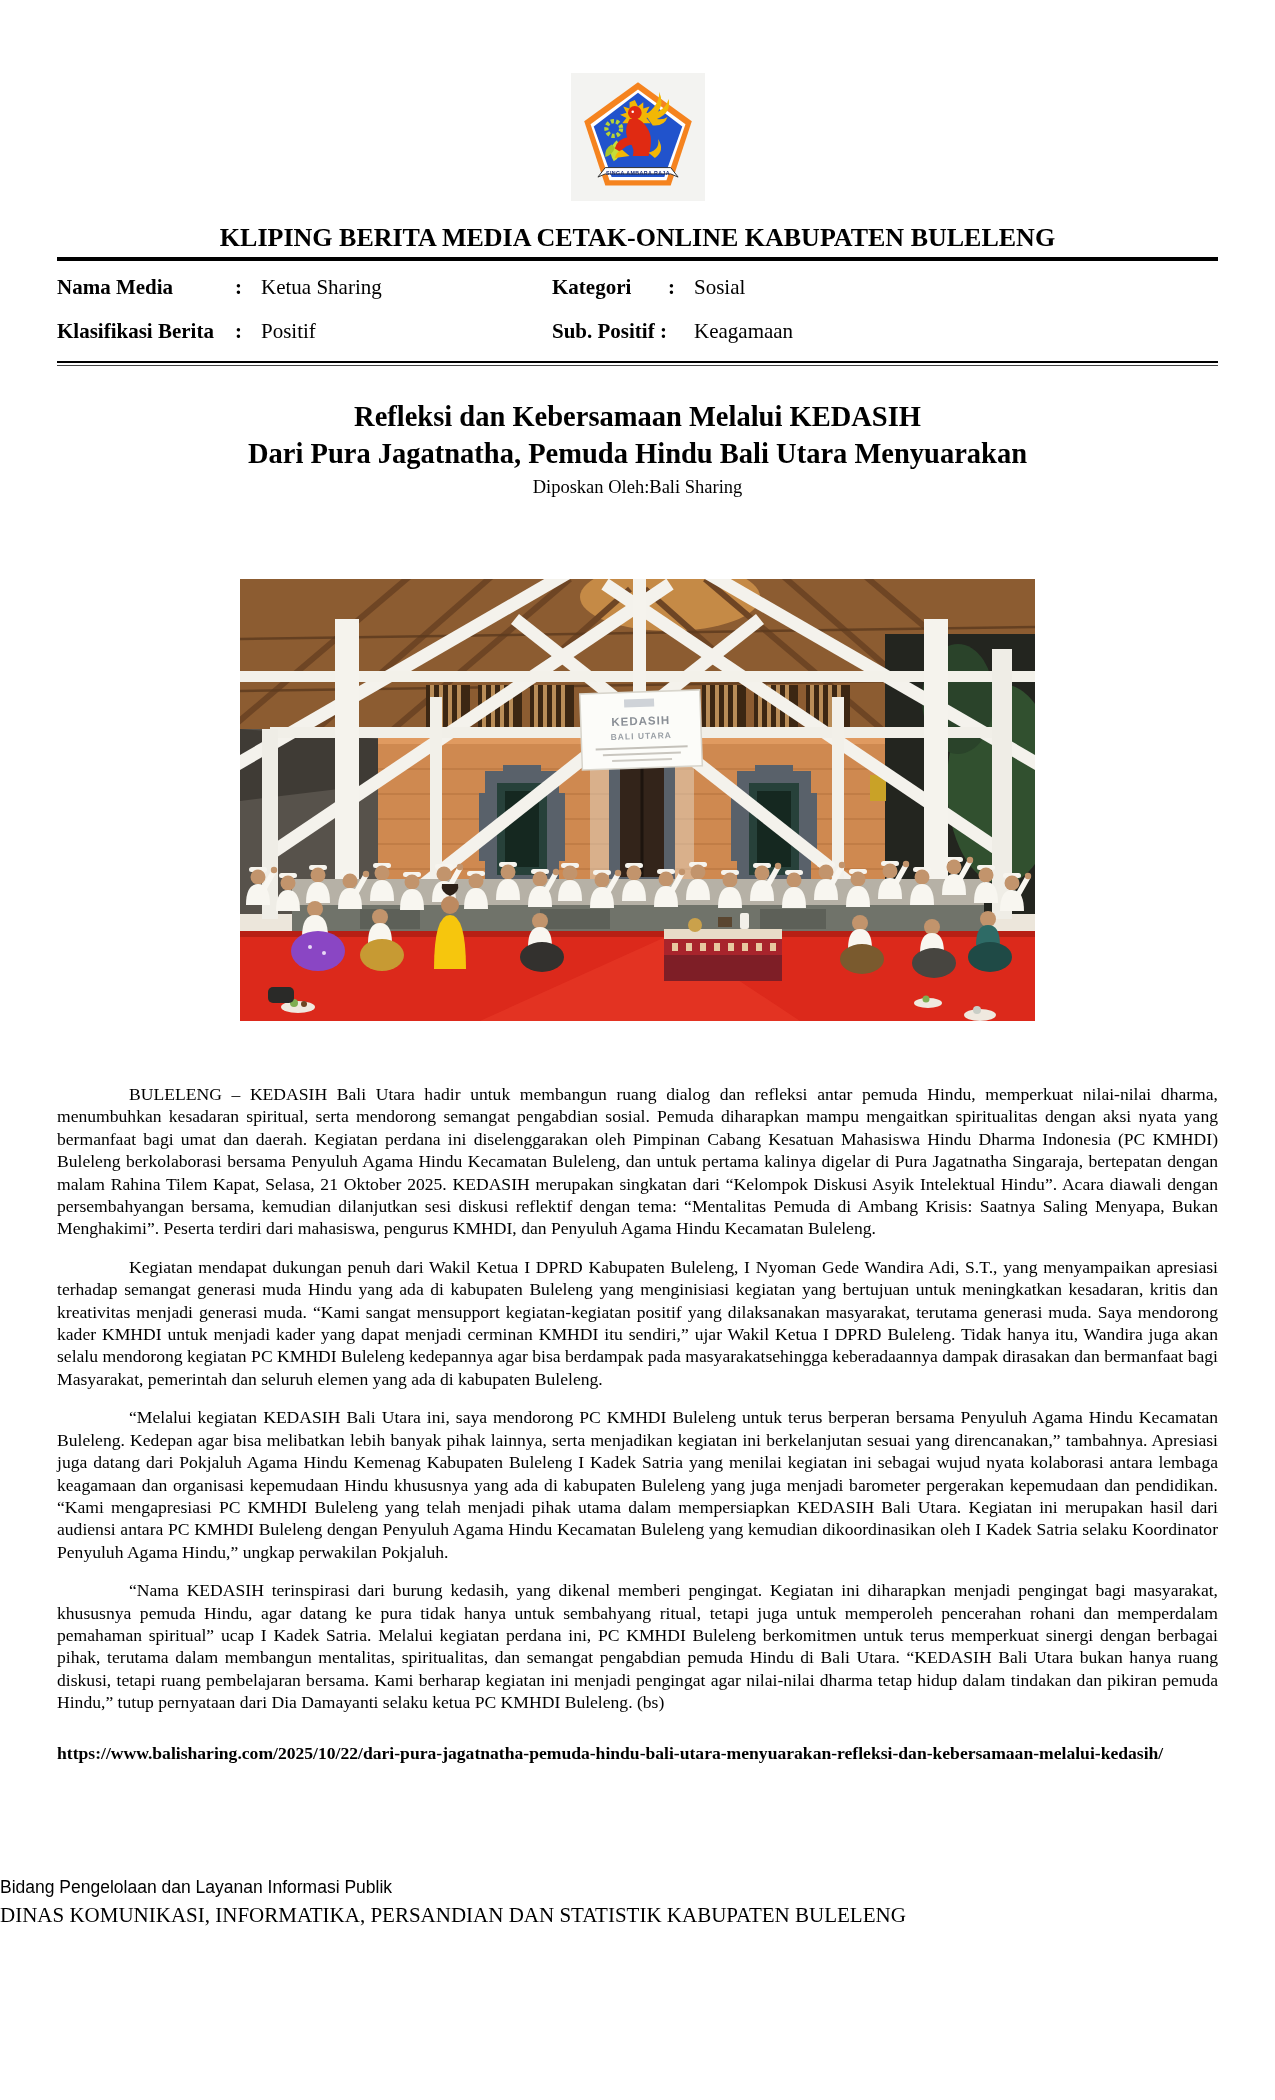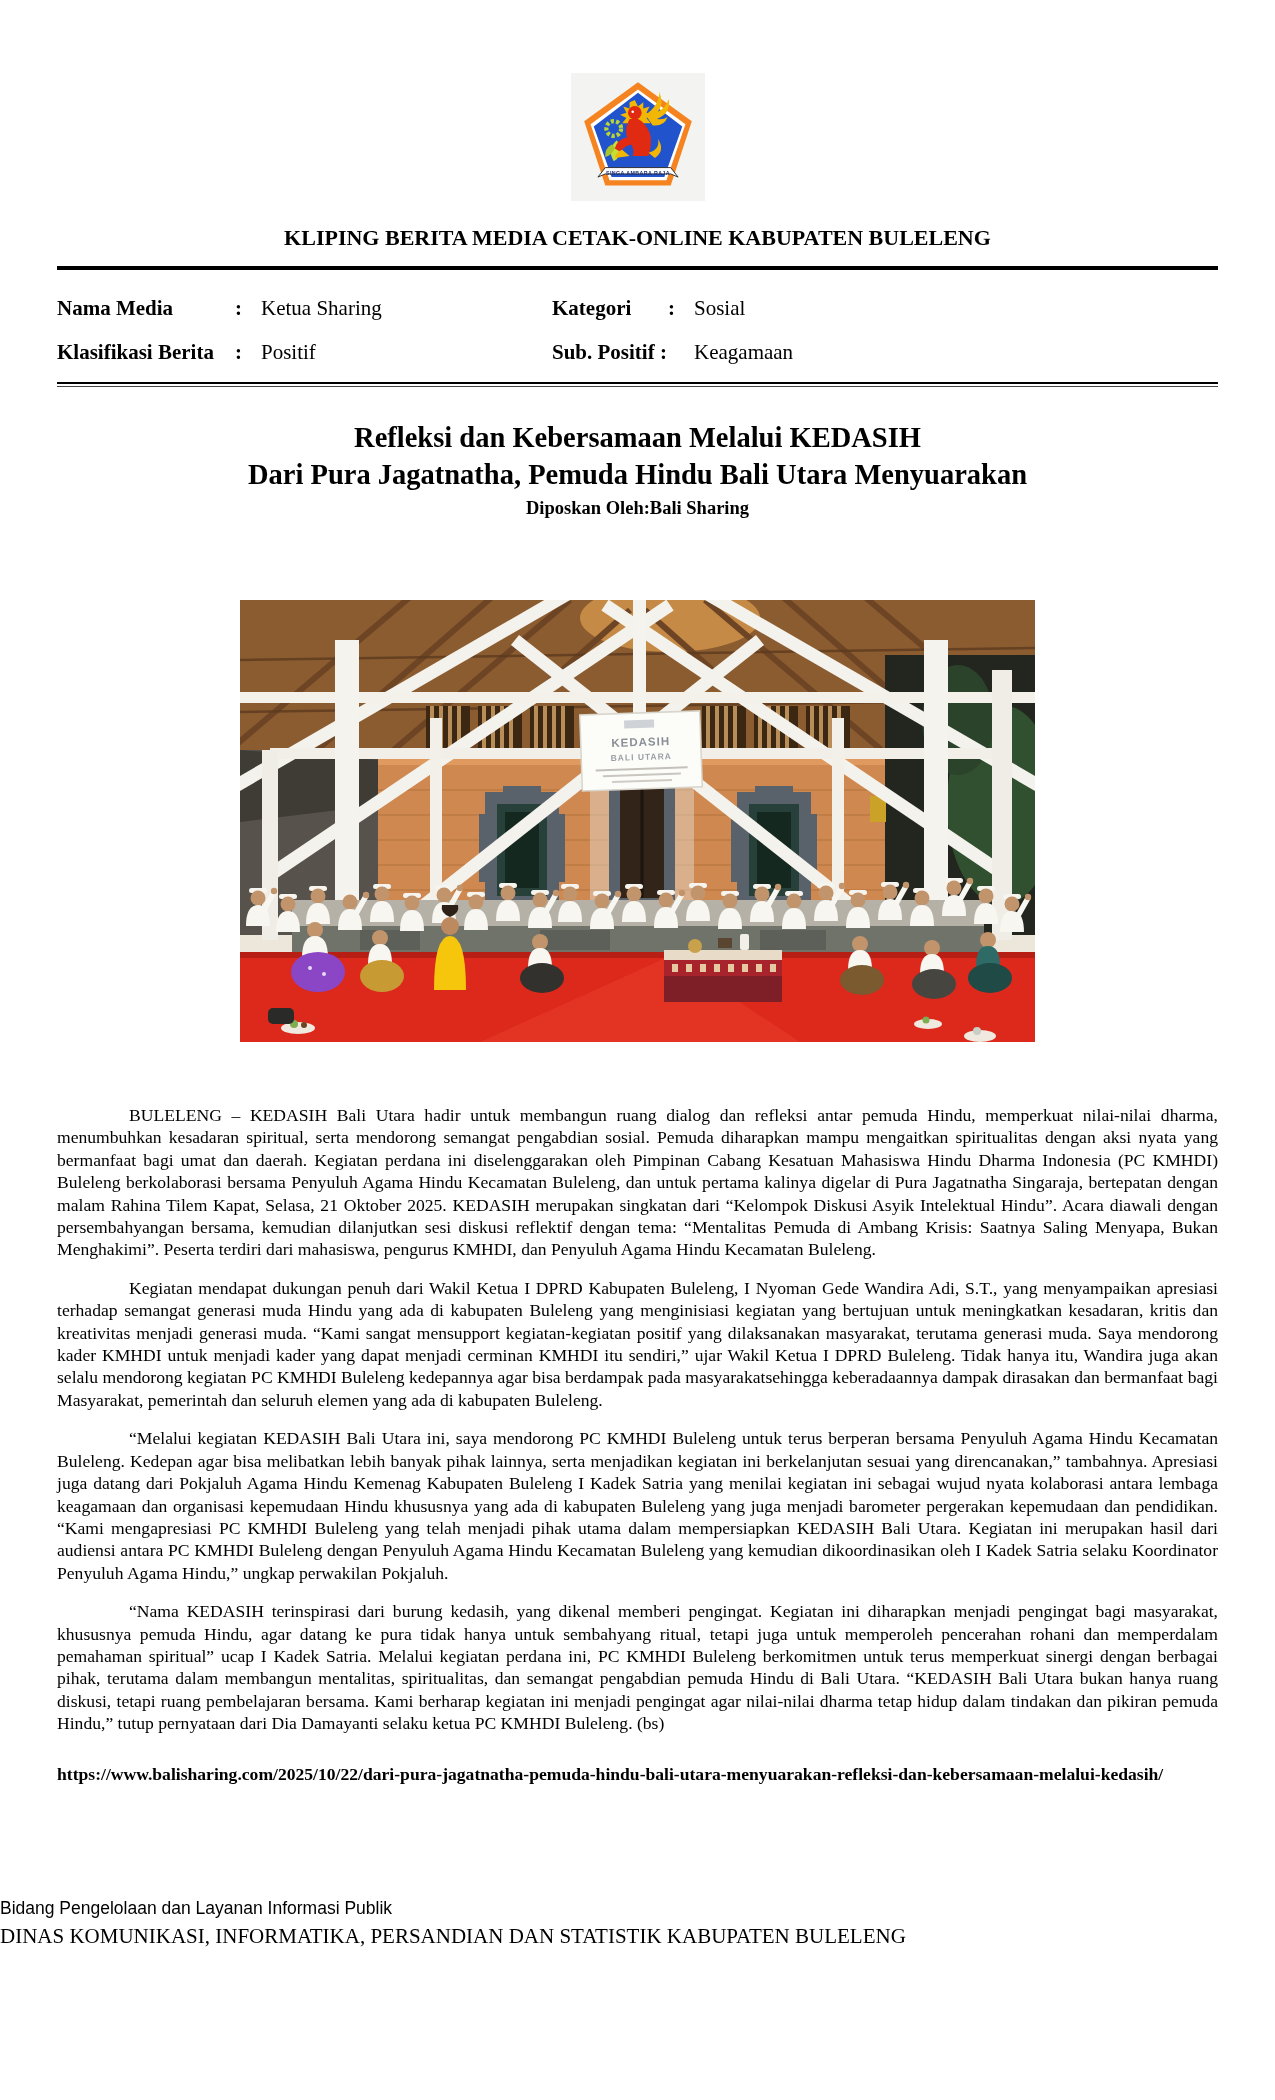--- a/index.html
+++ b/index.html
@@ -11,41 +11,41 @@
   }
   .sheet { width: 1275px; height: 2100px; position: relative; }
 
   
   .logo-box {
     width: 134px; height: 128px; margin: 73px auto 0;
     background: #f3f3f1; display: flex; align-items: center; justify-content: center;
   }
   .doc-title {
     margin-top: 18px; text-align: center;
-    font-size: 22px; font-weight: bold; line-height: 38px;
+    font-size: 26px; font-weight: bold; line-height: 38px;
   }
 
   
   .meta {
-    margin: 9px 57px 0; border-top: 4px solid #000;
-    padding: 16px 0 8px;
+    margin: 0 57px 0; border-top: 4px solid #000;
+    padding: 4px 0 8px;
   }
   .meta-row { display: flex; font-size: 21px; line-height: 26px; padding: 9px 0; }
   .meta-left { display: flex; width: 495px; }
   .meta-right { display: flex; flex: 1; }
   .m-label   { font-weight: bold; width: 178px; }
   .m-sep     { font-weight: bold; width: 26px; }
   .m-label-r { font-weight: bold; width: 116px; }
   .m-sep-r   { font-weight: bold; width: 26px; }
   .m-label-r2{ font-weight: bold; width: 142px; }
   .dbl-line { margin: 0 57px; height: 5px; border-top: 2px solid #000; border-bottom: 1px solid #444; }
 
   
   .art-title { margin-top: 32px; text-align: center; font-weight: bold; font-size: 28.5px; line-height: 37px; }
-  .art-sub   { margin-top: 3px; text-align: center; font-weight: bold; font-size: 18.5px; line-height: 24px; }
+  .art-sub   { margin-top: 3px; text-align: center; font-weight: normal; font-size: 18.5px; line-height: 24px; }
 
   
   .photo-wrap { width: 795px; height: 442px; margin: 80px auto 0; overflow: hidden; }
 
   
   .body-text { margin: 62px 57px 12px; }
   .body-text p {
     font-size: 17.6px; line-height: 22.4px; text-align: justify;
     text-indent: 72px; margin-bottom: 16px;
   }

